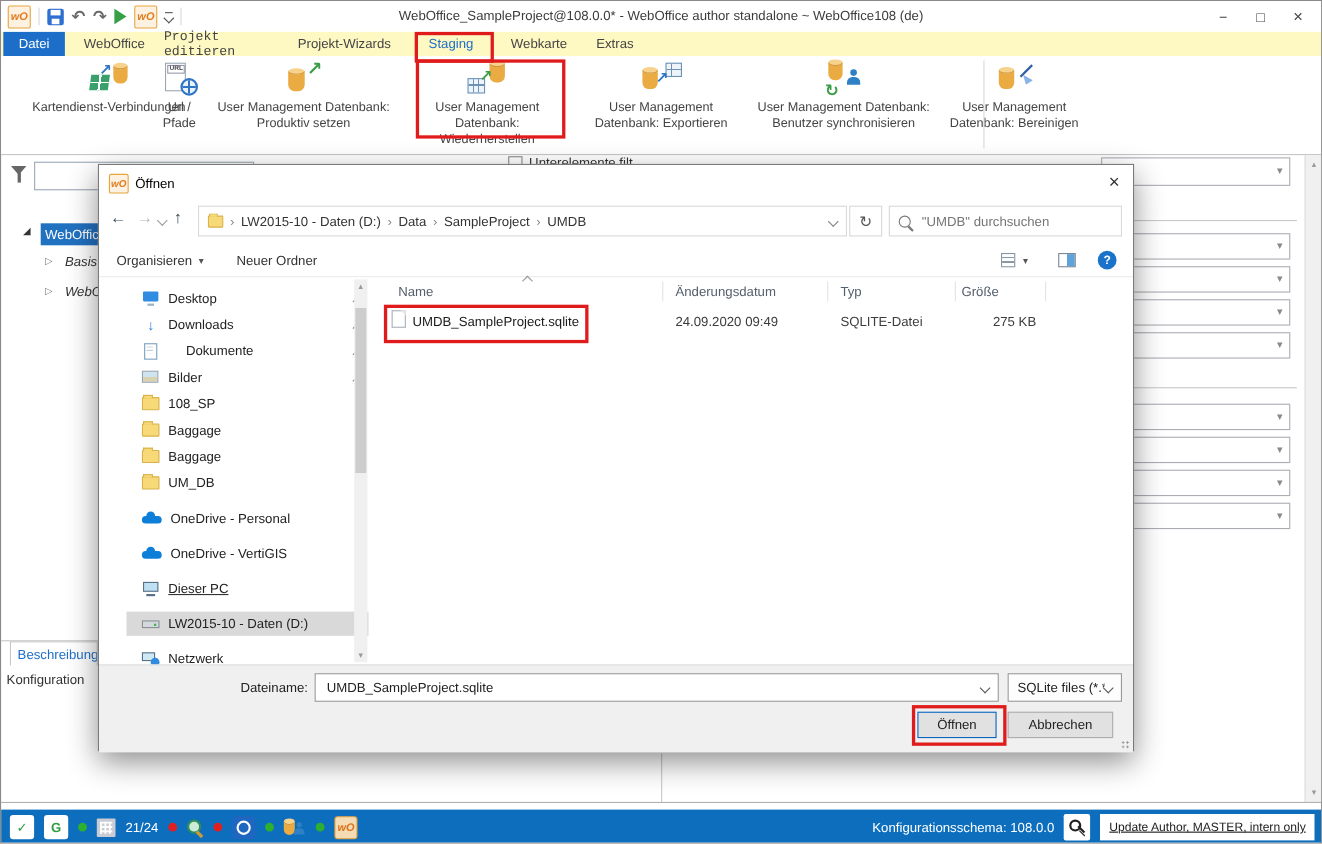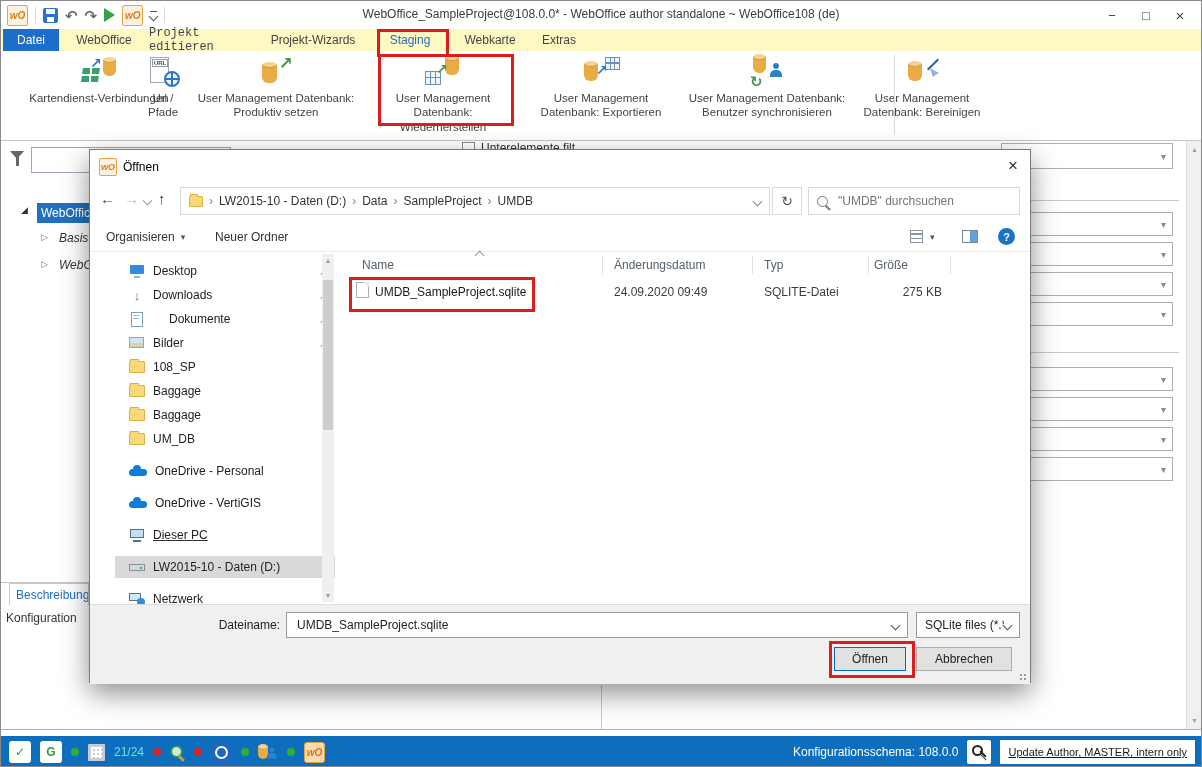--- a/index.html
+++ b/index.html
@@ -136,21 +136,21 @@
   .btn{position:absolute;height:24px;background:#e1e1e1;border:1px solid #adadad;box-sizing:border-box;display:flex;align-items:center;justify-content:center;font-size:12px;color:#222;}
   .btn.primary{border:1px solid #0b66c2;}
   .grip{position:absolute;right:3px;bottom:3px;width:8px;height:8px;
     background-image:radial-gradient(#9a9a9a 1px,transparent 1px);background-size:4px 4px;}
 
   
   .statusbar{position:absolute;left:0;top:735px;width:100%;height:32px;background:#0d6ebd;z-index:5;}
   .sb-left{position:absolute;left:8px;top:0;height:32px;display:flex;align-items:center;gap:9px;}
   .sb-chip{width:22px;height:22px;background:#fff;border-radius:3px;position:relative;display:flex;align-items:center;justify-content:center;flex:none;}
   .dot{width:8px;height:8px;border-radius:50%;flex:none;}
-  .sb-count{color:#5eead4;font-size:12px;}
+  .sb-count{color:#ffffff;font-size:12px;}
   .sb-right{position:absolute;right:6px;top:0;height:32px;display:flex;align-items:center;gap:9px;}
   .sb-schema{color:#fff;font-size:12px;}
   .keybtn{width:24px;height:24px;background:#fff;border-radius:2px;position:relative;flex:none;}
   .keybtn::before{content:"";position:absolute;left:5px;top:5px;width:7px;height:7px;border:2px solid #222;border-radius:50%;}
   .keybtn::after{content:"";position:absolute;left:12px;top:13px;width:8px;height:2px;background:#222;transform:rotate(45deg);box-shadow:3px 2px 0 -0.5px #222;}
   .updatebox{height:24px;background:#fff;display:flex;align-items:center;padding:0 8px;font-size:11px;color:#1a1a1a;text-decoration:underline;white-space:nowrap;}
   .sb-mag{position:relative;width:15px;height:15px;flex:none;}
   .sb-mag::before{content:"";position:absolute;left:0;top:0;width:9px;height:9px;border:2.5px solid #2e8f5a;border-radius:50%;background:#cde9d8;}
   .sb-mag::after{content:"";position:absolute;right:0;bottom:0;width:7px;height:2.5px;background:#c89a3a;transform:rotate(45deg);}
   .sb-compass{width:21px;height:21px;background:#1f66c0;border-radius:3px;position:relative;flex:none;}

